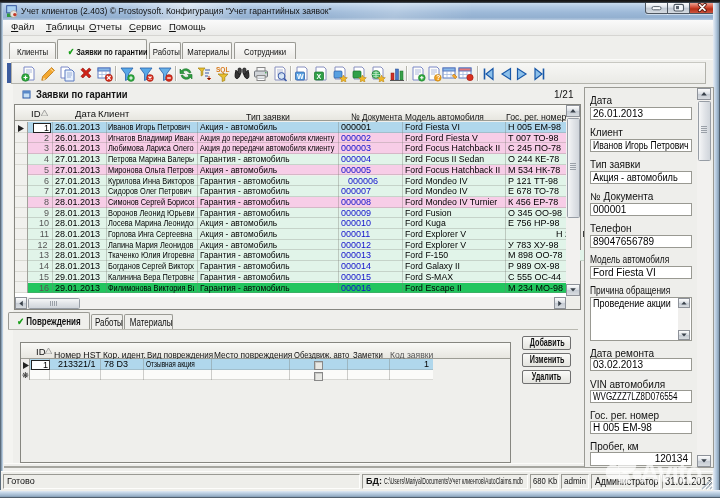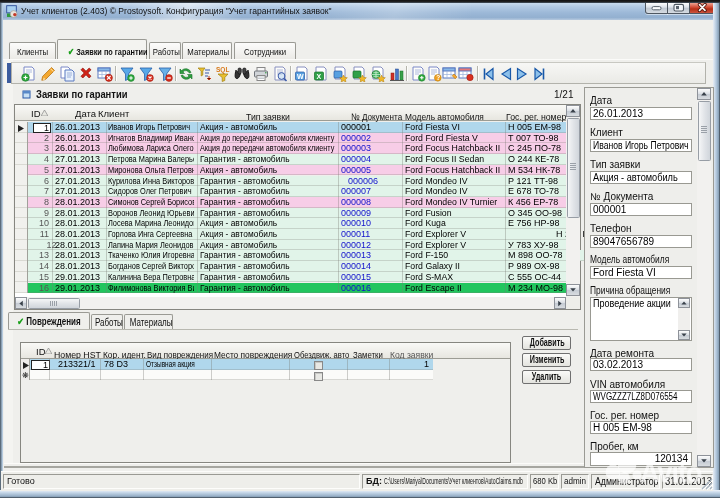--- a/index.html
+++ b/index.html
@@ -122,20 +122,27 @@
     </div>
 <div class="abs cap" id="btn-close">
       <svg width="24" height="10" viewBox="0 0 24 10">
         <path d="M9.5 1.6 L15 7.4 M15 1.6 L9.5 7.4" stroke="#4a1008" stroke-width="3.4" stroke-linecap="round"></path>
         <path d="M9.5 1.6 L15 7.4 M15 1.6 L9.5 7.4" stroke="#fcf8f6" stroke-width="1.7" stroke-linecap="round"></path>
       </svg>
     </div>
 <div class="abs" id="frame-left"></div>
 <div class="abs" id="frame-right"></div>
 <div class="abs" id="frame-bottom"></div>
+<div class="abs" id="menubar">
+  <span style="left:8px"><u>Ф</u>айл</span>
+  <span style="left:43px"><u>Т</u>аблицы</span>
+  <span style="left:86px"><u>О</u>тчеты</span>
+  <span style="left:126px"><u>С</u>ервис</span>
+  <span style="left:166px"><u>П</u>омощь</span>
+</div>
 <div class="abs" id="tabstrip">
   <div class="tab" style="left:6px;width:47px;">
         <b>Клиенты</b>
       </div>
   <div class="tab active" style="left:54px;width:90px;">
         <b><span style="color:#18a018;">✔</span> Заявки по гарантии</b>
       </div>
   <div class="tab" style="left:146px;width:32px;">
         <b>Работы</b>
       </div>
@@ -429,21 +436,21 @@
 <div class="grow" style="left:13px;top:107.0px;width:538px;background:#e1f4e9;">
           <i style="left:0;width:21px;text-align:right;color:#555;">11</i>
           <i style="left:27px;width:50px;">28.01.2013</i>
           <i style="left:80px;width:86px;"><span class="sqz" style="transform:scaleX(.82)">Горлова Инга Сергеевна</span></i>
           <i style="left:172px;width:140px;"><span class="sqz" style="transform:scaleX(.93)">Акция - автомобиль</span></i>
           <i class="num" style="left:313px;width:60px;">000011</i>
           <i style="left:377px;width:97px;"><span class="sqz" style="transform:scaleX(.97)">Ford Explorer V</span></i>
           <i style="left:480px;width:57px;padding-left:48px;"><span class="sqz" style="transform:scaleX(1)">Н 231 ПО-78</span></i>
         </div>
 <div class="grow" style="left:13px;top:117.7px;width:538px;background:#e1f4e9;">
-          <i style="left:13px;width:21px;text-align:center;color:#555;">12</i>
+          <i style="left:4px;width:21px;text-align:center;color:#555;">12</i>
           <i style="left:27px;width:50px;">28.01.2013</i>
           <i style="left:80px;width:86px;"><span class="sqz" style="transform:scaleX(.82)">Лапина Мария Леонидовна</span></i>
           <i style="left:172px;width:140px;"><span class="sqz" style="transform:scaleX(.93)">Акция - автомобиль</span></i>
           <i class="num" style="left:313px;width:60px;">000012</i>
           <i style="left:377px;width:97px;"><span class="sqz" style="transform:scaleX(.97)">Ford Explorer V</span></i>
           <i style="left:480px;width:57px;"><span class="sqz" style="transform:scaleX(1)">У 783 ХУ-98</span></i>
         </div>
 <div class="grow" style="left:13px;top:128.4px;width:644px;background:#e1f4e9;">
           <i style="left:0;width:21px;text-align:right;color:#555;">13</i>
           <i style="left:27px;width:50px;">28.01.2013</i>

